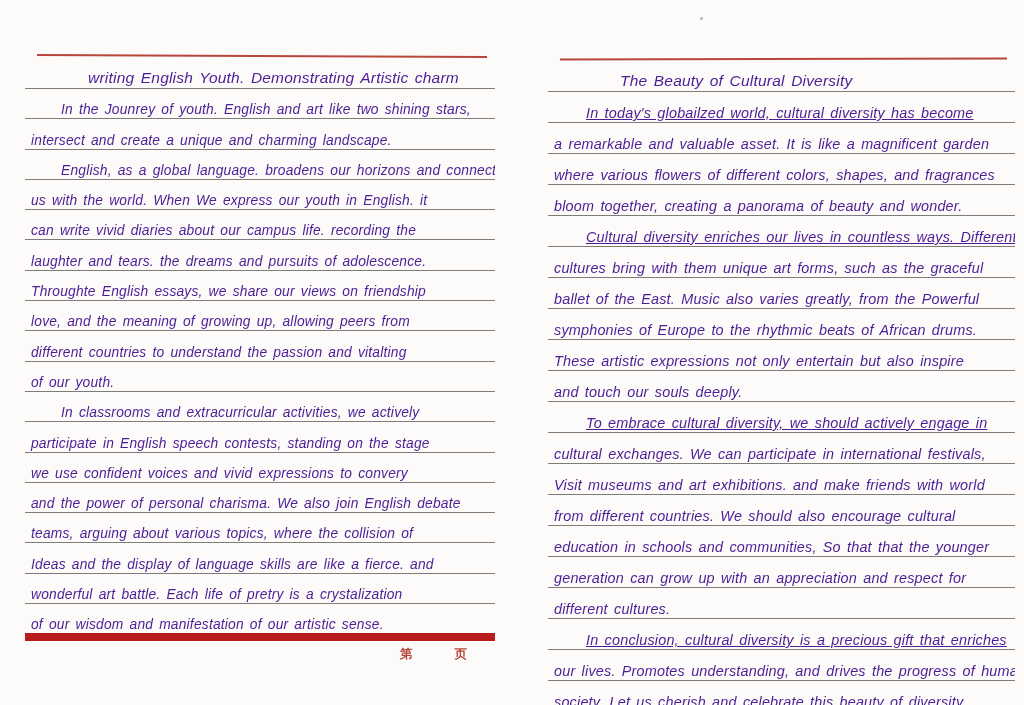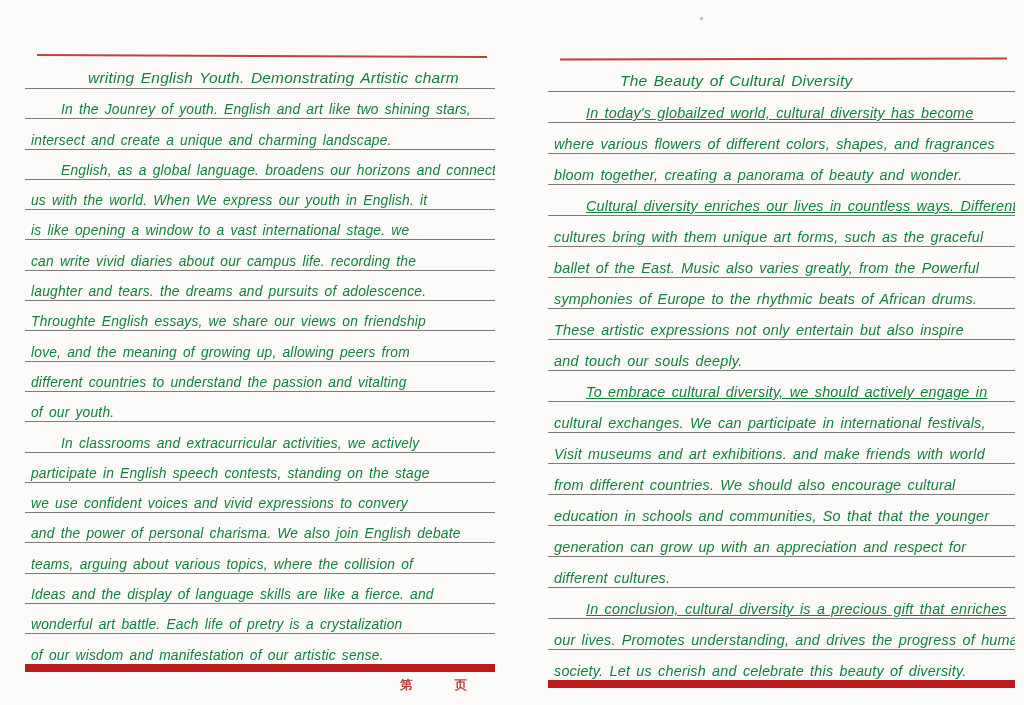--- a/index.html
+++ b/index.html
@@ -21,21 +21,21 @@
     margin: 10px 8px 0 12px;
   }
   .page-left  .red-top { transform: rotate(0.25deg); }
   .page-right .red-top { transform: rotate(-0.1deg); }
 
   .line {
     display: flex;
     align-items: flex-end;
     border-bottom: 1px solid rgba(95, 92, 88, 0.8);
     font-style: italic;
-    color: #15803d;
+    color: #4c1d95;
     white-space: pre;
     overflow: hidden;
     padding: 0 3px 1px 6px;
     word-spacing: 2px;
     letter-spacing: 0.2px;
   }
   .page-left  .line { height: 28.3px; font-size: 13.8px; }
   .page-right .line { height: 29px;   font-size: 14.4px; text-align: right; }
 
   .line.title { height: 30px; font-size: 15.5px; }
@@ -71,21 +71,20 @@
 
 <div class="scan">
 
   <div class="page page-left">
     <div class="red-top"></div>
     <div class="line title">writing English Youth. Demonstrating Artistic charm</div>
     <div class="line indent">In the Jounrey of youth. English and art like two shining stars,</div>
     <div class="line">intersect and create a unique and charming landscape.</div>
     <div class="line indent">English, as a global language. broadens our horizons and connects</div>
     <div class="line">us with the world. When We express our youth in English. it</div>
-    <div class="line">is like opening a window to a vast international stage. we</div>
     <div class="line">can write vivid diaries about our campus life. recording the</div>
     <div class="line">laughter and tears. the dreams and pursuits of adolescence.</div>
     <div class="line">Throughte English essays, we share our views on friendship</div>
     <div class="line">love, and the meaning of growing up, allowing peers from</div>
     <div class="line">different countries to understand the passion and vitalting</div>
     <div class="line">of our youth.</div>
     <div class="line indent">In classrooms and extracurricular activities, we actively</div>
     <div class="line">participate in English speech contests, standing on the stage</div>
     <div class="line">we use confident voices and vivid expressions to convery</div>
     <div class="line">and the power of personal charisma. We also join English debate</div>
@@ -96,20 +95,21 @@
     <div class="footer">
       <span>第</span>
       <span>页</span>
     </div>
   </div>
 
   <div class="page page-right">
     <div class="red-top"></div>
     <div class="line title">The Beauty of Cultural Diversity</div>
     <div class="line indent">In today's globailzed world, cultural diversity has become</div>
+    <div class="line">a remarkable and valuable asset. It is like a magnificent garden</div>
     <div class="line">where various flowers of different colors, shapes, and fragrances</div>
     <div class="line">bloom together, creating a panorama of beauty and wonder.</div>
     <div class="line indent">Cultural diversity enriches our lives in countless ways. Different</div>
     <div class="line">cultures bring with them unique art forms, such as the graceful</div>
     <div class="line">ballet of the East. Music also varies greatly, from the Powerful</div>
     <div class="line">symphonies of Europe to the rhythmic beats of African drums.</div>
     <div class="line">These artistic expressions not only entertain but also inspire</div>
     <div class="line">and touch our souls deeply.</div>
     <div class="line indent">To embrace cultural diversity, we should actively engage in</div>
     <div class="line">cultural exchanges. We can participate in international festivals,</div>

